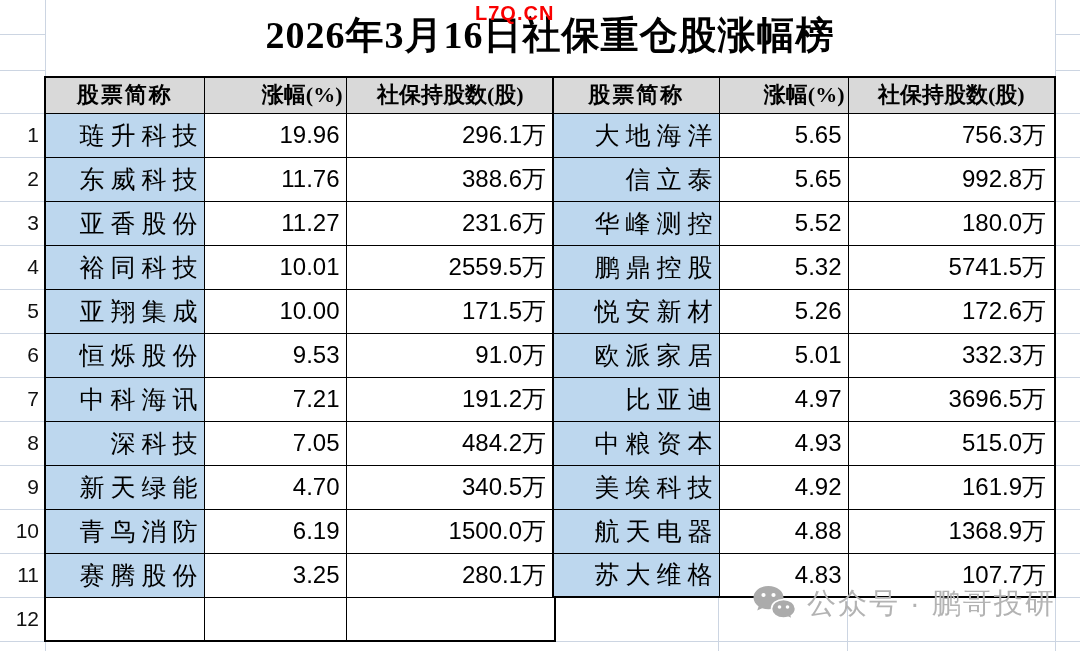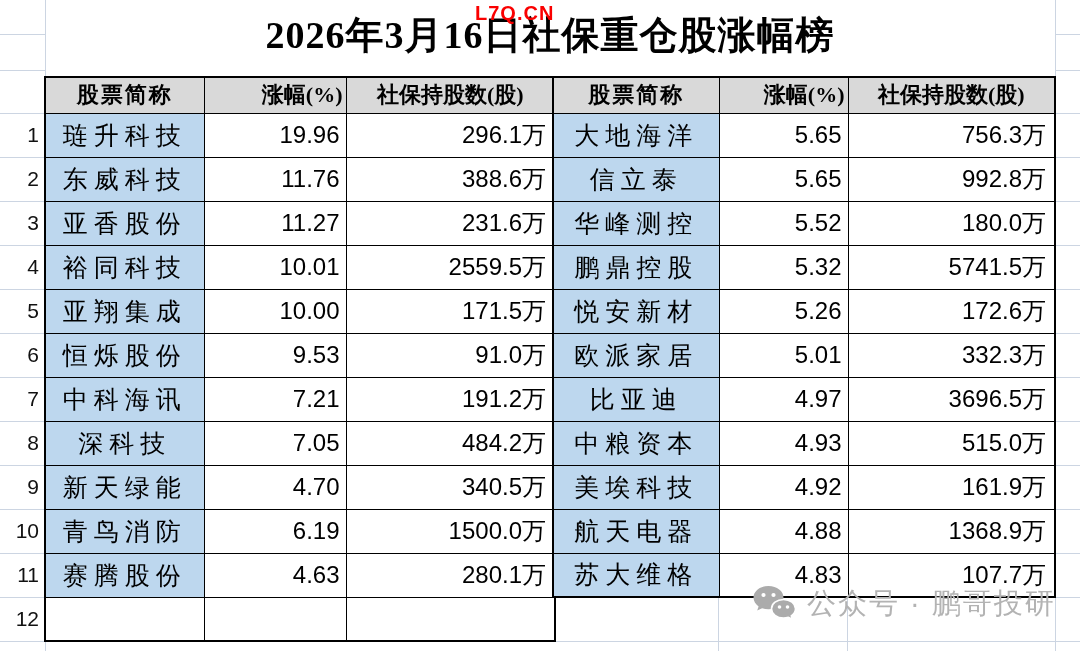--- a/index.html
+++ b/index.html
@@ -34,21 +34,21 @@
   th{
     height:36px;background:var(--header-bg,#d9d9d9);
     font-family:"Liberation Serif","DejaVu Serif",serif;
     font-size:22px;font-weight:700;
   }
   .th-name{text-align:center;letter-spacing:2px;}
   .th-pct{text-align:right;padding-right:3px;}
   .th-shares{text-align:center;}
   td{height:44px;font-size:24px;}
   .cell-stock-name{
-    background:var(--name-bg,#bdd7ee);text-align:center;letter-spacing:6px;
+    background:var(--name-bg,#bdd7ee);text-align:right;letter-spacing:6px;
     font-family:"Liberation Serif","DejaVu Serif",serif;font-size:25px;
   }
   .cell-pct{text-align:right;padding-right:6px;}
   .cell-shares{text-align:right;padding-right:8px;}
   .partial td{background:#fff;}
   
   #wm-bottom{
     position:absolute;left:752px;top:584px;z-index:5;display:flex;align-items:center;gap:11px;
     color:var(--gray-watermark,#b3b3b3);font-size:29px;letter-spacing:2px;white-space:nowrap;
   }
@@ -176,21 +176,21 @@
             <td class="cell-pct">4.70</td>
             <td class="cell-shares">340.5万</td>
           </tr>
           <tr>
             <td class="cell-stock-name">青鸟消防</td>
             <td class="cell-pct">6.19</td>
             <td class="cell-shares">1500.0万</td>
           </tr>
           <tr>
             <td class="cell-stock-name">赛腾股份</td>
-            <td class="cell-pct">4.63</td>
+            <td class="cell-pct">3.25</td>
             <td class="cell-shares">280.1万</td>
           </tr>
         </tbody>
       <tfoot>
         <tr class="partial">
           <td></td>
           <td></td>
           <td></td>
         </tr>
       </tfoot>

